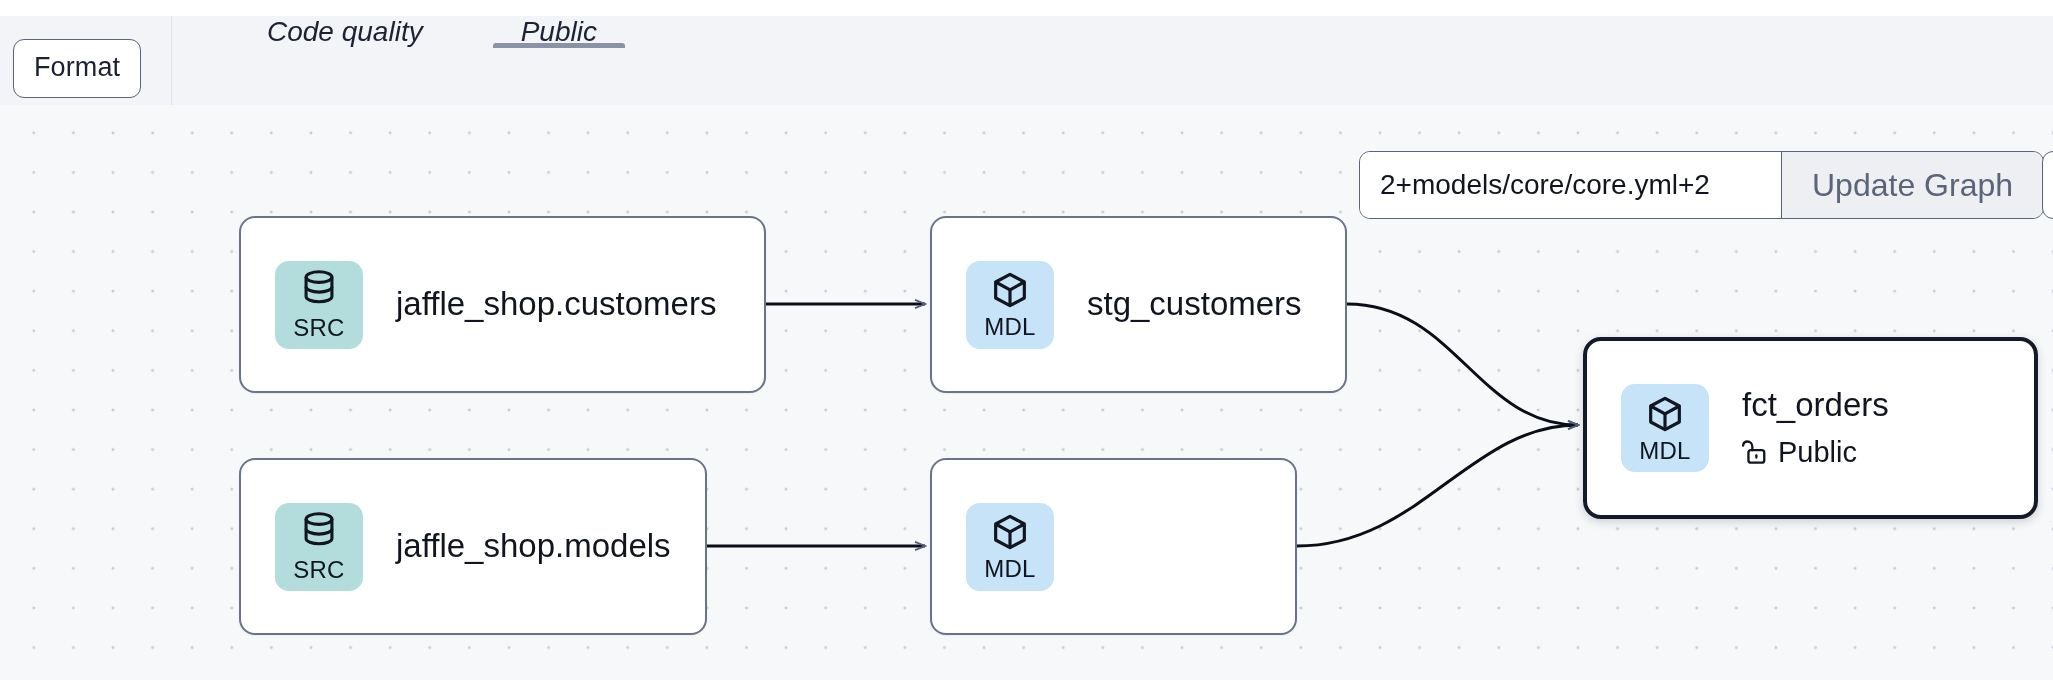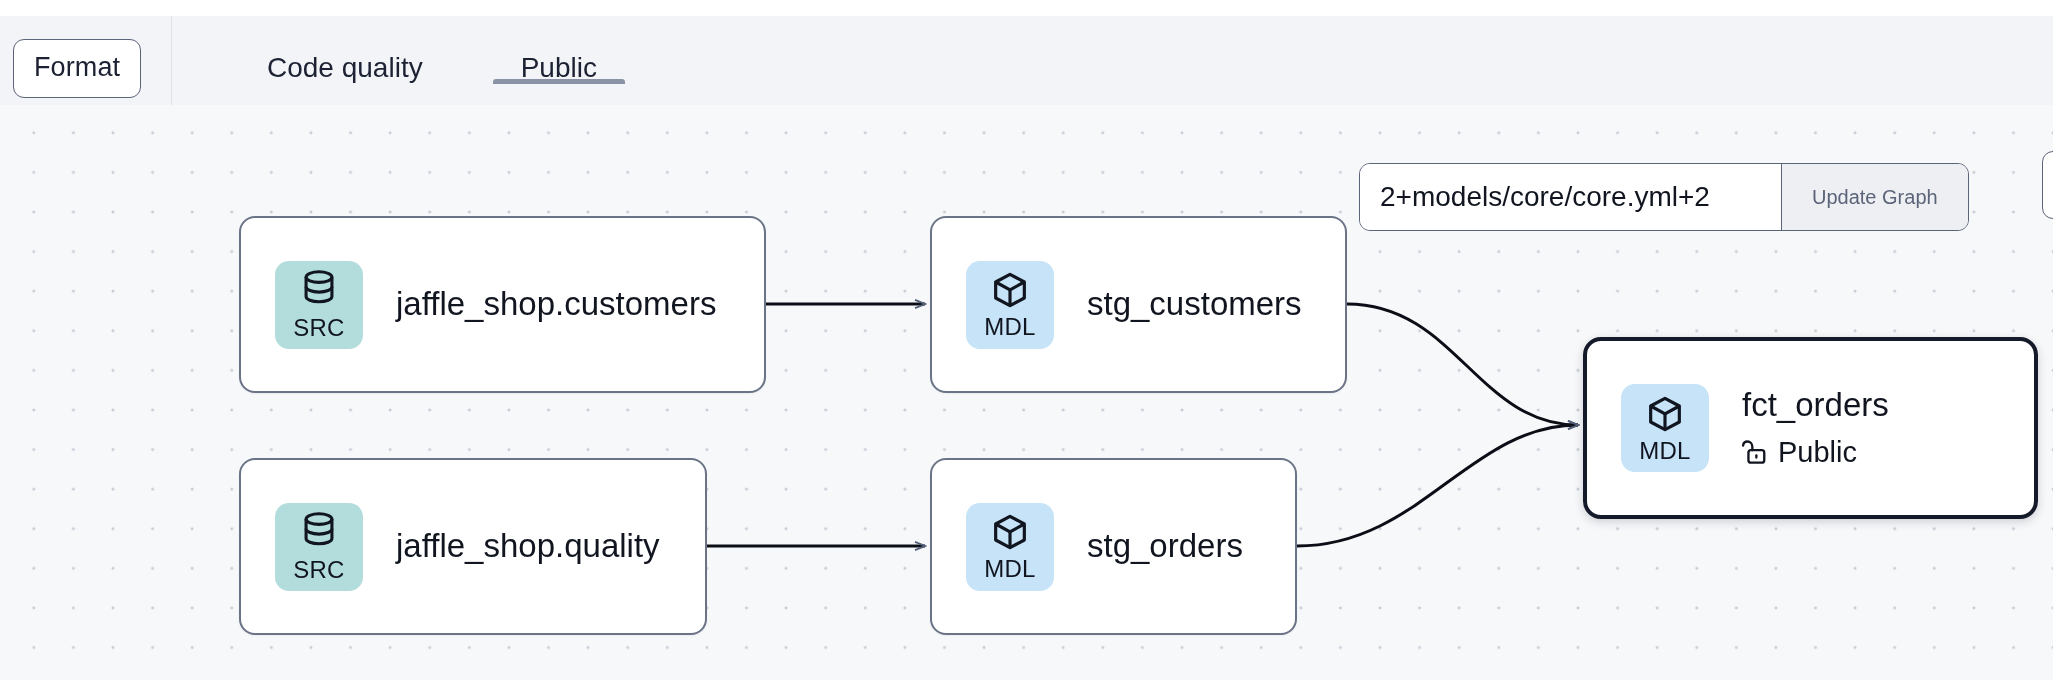--- a/index.html
+++ b/index.html
@@ -42,22 +42,23 @@
     letter-spacing: 0.1px;
     padding: 14px 20px 16px 20px;
     line-height: 1;
     cursor: pointer;
     white-space: nowrap;
   }
 
   #tabs {
     height: 100%;
     display: flex;
-    align-items: center;
+    align-items: flex-start;
     padding-left: 67px;
+    font-style: italic;
   }
 
   .tab {
     position: relative;
     display: flex;
     align-items: center;
     padding: 0 28px;
     font-size: 28px;
     color: #1C2233;
     cursor: pointer;
@@ -159,21 +160,21 @@
     margin-top: 12px;
     font-size: 29px;
     color: #11151F;
     white-space: nowrap;
   }
 
   
   #selector {
     position: absolute;
     left: 1359px;
-    top: 58px;
+    top: 46px;
     height: 68px;
     display: flex;
     align-items: stretch;
     border: 1.6px solid #5B6478;
     border-radius: 11px;
     overflow: hidden;
     background: rgba(255,255,255,0.96);
   }
 
   #selector-input {
@@ -185,21 +186,21 @@
     font-size: 28px;
     color: #11151F;
     padding: 0 20px;
   }
 
   #update-graph-button {
     border: none;
     border-left: 1.6px solid #5B6478;
     background: #EDEFF3;
     font-family: "Liberation Sans", sans-serif;
-    font-size: 20px;
+    font-size: 32px;
     color: #5B6478;
     padding: 0 30px;
     cursor: pointer;
     white-space: nowrap;
   }
 
   #extra-control {
     position: absolute;
     left: 2042px;
     top: 46px;
@@ -265,21 +266,21 @@
   <div class="node" style="left:239px; top:353px; width:468px; height:177px;">
     <div class="badge src">
       <svg width="40" height="42" viewBox="0 0 24 26" fill="none">
         <ellipse cx="12" cy="5" rx="8" ry="3.3" stroke="#11151F" stroke-width="1.9"></ellipse>
         <path d="M4 5 V17 C4 18.8 7.6 20.3 12 20.3 C16.4 20.3 20 18.8 20 17 V5" stroke="#11151F" stroke-width="1.9" fill="none"></path>
         <path d="M4 11 C4 12.8 7.6 14.3 12 14.3 C16.4 14.3 20 12.8 20 11" stroke="#11151F" stroke-width="1.9" fill="none"></path>
       </svg>
       <span class="badge-label">SRC</span>
     </div>
     <div class="node-body">
-      <div class="node-title">jaffle_shop.quality</div>
+      <div class="node-title">jaffle_shop.models</div>
     </div>
   </div>
 
   <div class="node" style="left:930px; top:111px; width:417px; height:177px;">
     <div class="badge mdl">
       <svg width="40" height="40" viewBox="0 0 24 24" fill="none">
         <path d="M12 2.6 L20.6 7.2 L20.6 16.8 L12 21.4 L3.4 16.8 L3.4 7.2 Z" stroke="#11151F" stroke-width="1.9" stroke-linejoin="round"></path>
         <path d="M3.4 7.2 L12 11.9 L20.6 7.2" stroke="#11151F" stroke-width="1.9" stroke-linejoin="round" fill="none"></path>
         <path d="M12 11.9 L12 21.4" stroke="#11151F" stroke-width="1.9"></path>
       </svg>
@@ -291,23 +292,20 @@
   </div>
 
   <div class="node" style="left:930px; top:353px; width:367px; height:177px;">
     <div class="badge mdl">
       <svg width="40" height="40" viewBox="0 0 24 24" fill="none">
         <path d="M12 2.6 L20.6 7.2 L20.6 16.8 L12 21.4 L3.4 16.8 L3.4 7.2 Z" stroke="#11151F" stroke-width="1.9" stroke-linejoin="round"></path>
         <path d="M3.4 7.2 L12 11.9 L20.6 7.2" stroke="#11151F" stroke-width="1.9" stroke-linejoin="round" fill="none"></path>
         <path d="M12 11.9 L12 21.4" stroke="#11151F" stroke-width="1.9"></path>
       </svg>
       <span class="badge-label">MDL</span>
-    </div>
-    <div class="node-body">
-      <div class="node-title">stg_orders</div>
     </div>
   </div>
 
   <div class="node selected" style="left:1583px; top:232px; width:455px; height:182px;">
     <div class="badge mdl">
       <svg width="40" height="40" viewBox="0 0 24 24" fill="none">
         <path d="M12 2.6 L20.6 7.2 L20.6 16.8 L12 21.4 L3.4 16.8 L3.4 7.2 Z" stroke="#11151F" stroke-width="1.9" stroke-linejoin="round"></path>
         <path d="M3.4 7.2 L12 11.9 L20.6 7.2" stroke="#11151F" stroke-width="1.9" stroke-linejoin="round" fill="none"></path>
         <path d="M12 11.9 L12 21.4" stroke="#11151F" stroke-width="1.9"></path>
       </svg>

